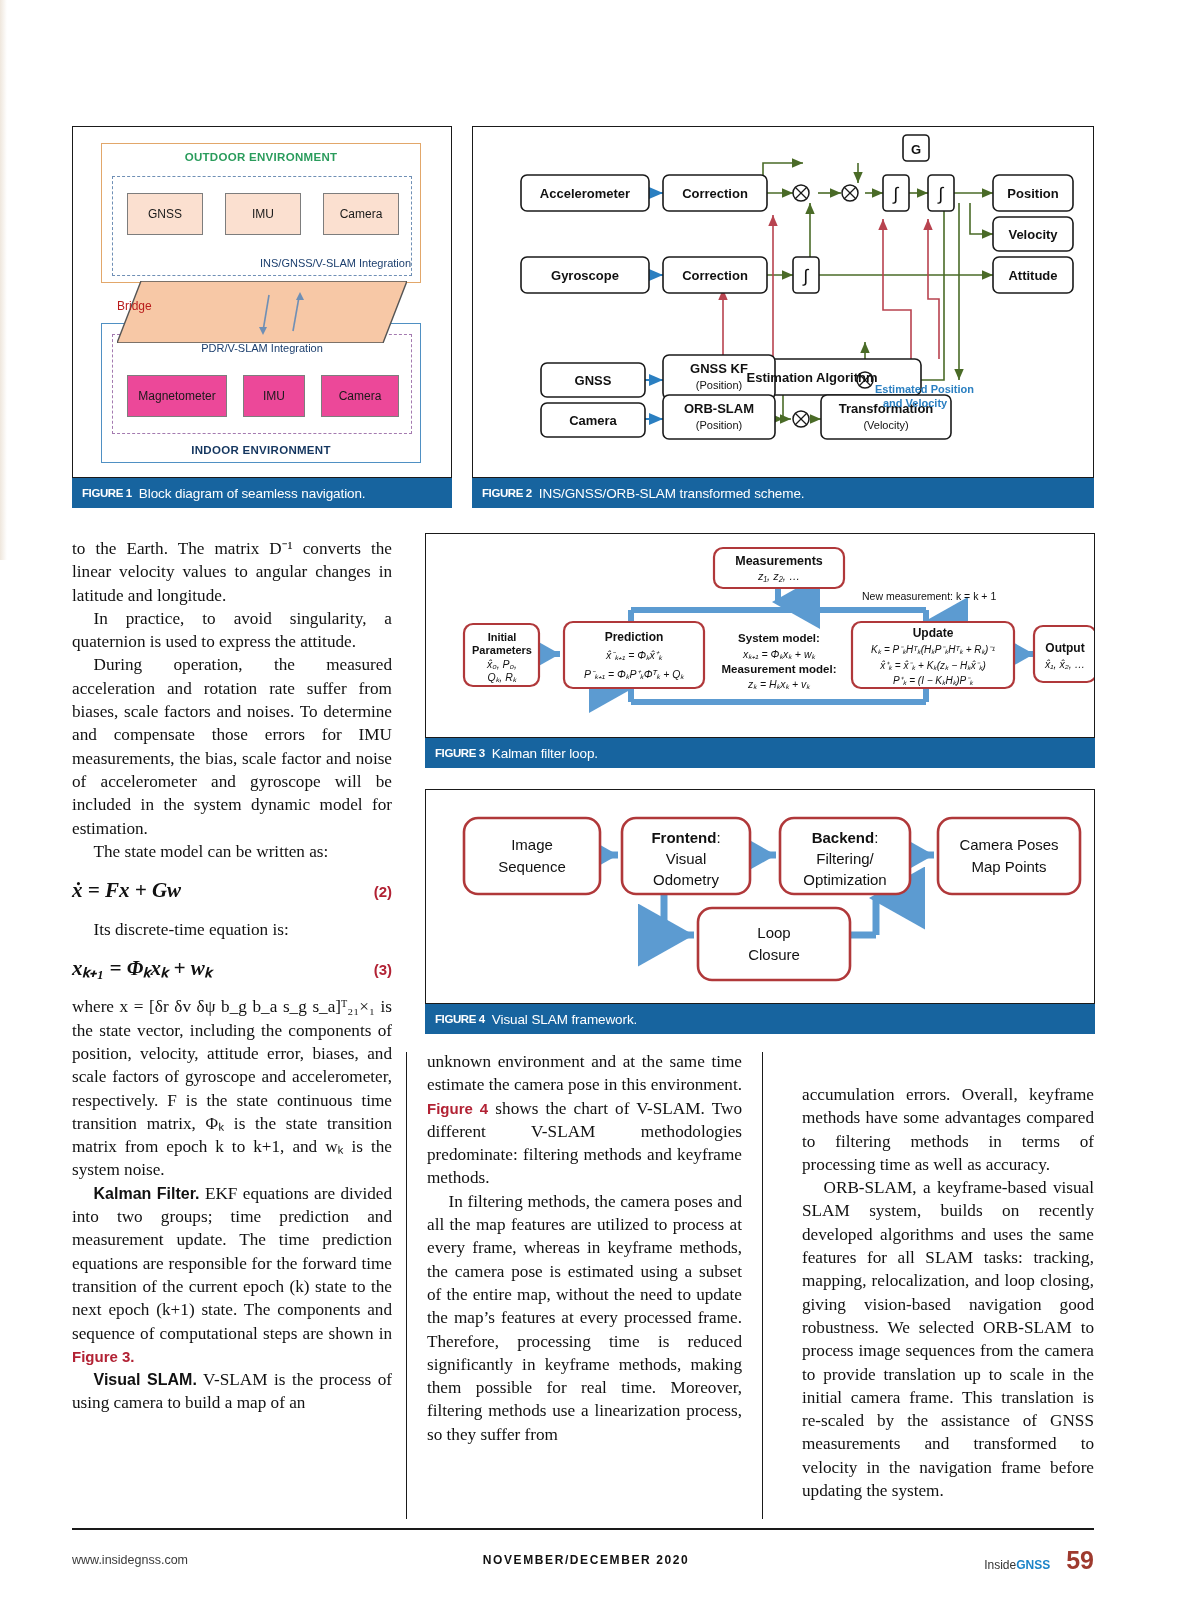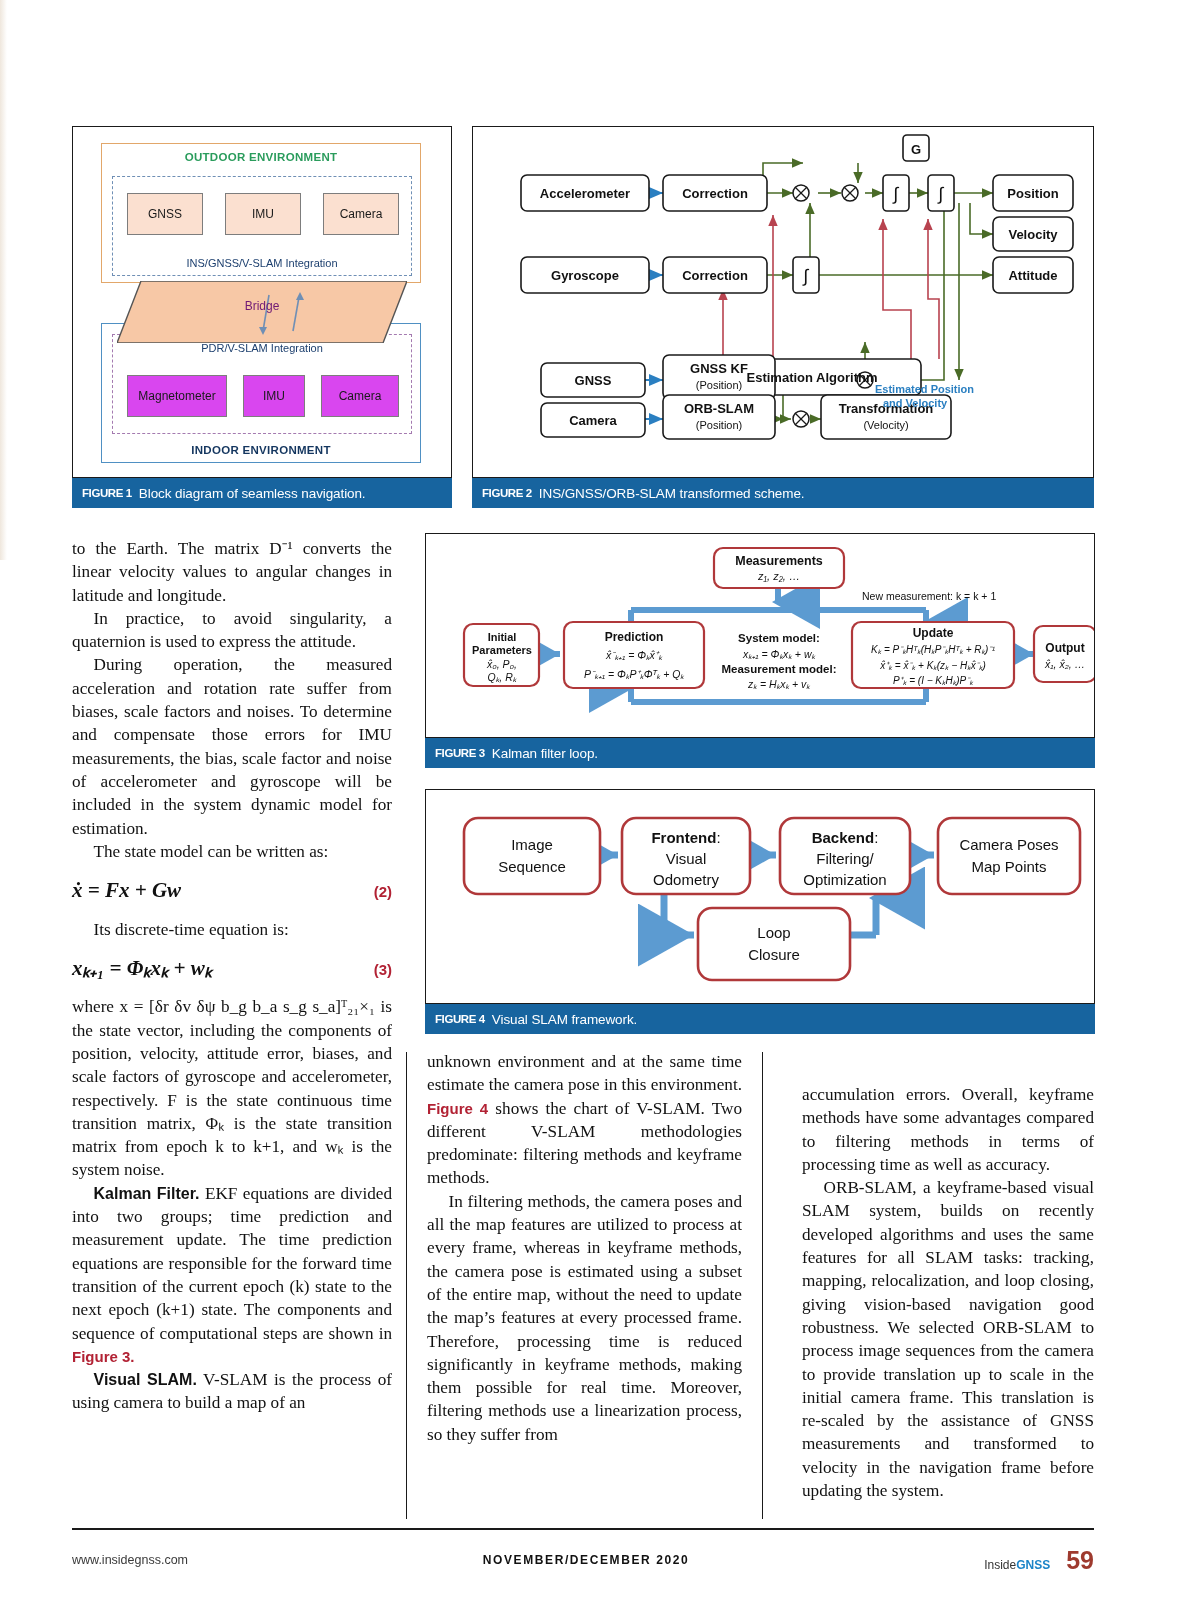--- a/index.html
+++ b/index.html
@@ -31,39 +31,39 @@
   
   #fig1 { left:72px; top:126px; width:380px; }
   #fig1 .fig-body { height:352px; }
   .f1-outer { position:absolute; left:28px; top:16px; width:320px; height:140px;
               border:1.5px solid #e2a76a; }
   .f1-inner { position:absolute; left:10px; top:32px; width:300px; height:100px;
               border:1.6px dashed #6f8fb5; }
   .f1-title { position:absolute; width:100%; top:7px; text-align:center;
               font-family:"Liberation Sans", sans-serif; font-weight:bold; font-size:11.5px;
               color:#2a9c5c; letter-spacing:.3px; }
-  .f1-sub { position:absolute; width:100%; bottom:6px; text-align:center;
+  .f1-sub { position:absolute; width:100%; bottom:6px; text-align:right;
             font-family:"Liberation Sans", sans-serif; font-size:11px; color:#1c3f6e; }
   .f1-box { position:absolute; top:16px; height:42px; border:1px solid #7d7d7d;
             display:flex; align-items:center; justify-content:center;
             font-family:"Liberation Sans", sans-serif; font-size:12px; color:#1a1a1a; }
   .f1-box.o { background:#fbe0d0; }
-  .f1-box.b { background:#d946ef; }
+  .f1-box.b { background:#ec4899; }
   .f1-outer2 { position:absolute; left:28px; top:196px; width:320px; height:140px;
                border:1.5px solid #4f90c3; }
   .f1-inner2 { position:absolute; left:10px; top:10px; width:300px; height:100px;
                border:1.6px dashed #a47ab0; }
   .f1-title2 { position:absolute; width:100%; bottom:6px; text-align:center;
                font-family:"Liberation Sans", sans-serif; font-weight:bold; font-size:11.5px;
                color:#14365f; letter-spacing:.3px; }
   .f1-sub2 { position:absolute; width:100%; top:7px; text-align:center;
              font-family:"Liberation Sans", sans-serif; font-size:11px; color:#1c3f6e; }
   .f1-bridge { position:absolute; left:44px; top:154px; width:290px; height:62px; }
-  .f1-bridge-lbl { position:absolute; left:44px; top:172px; width:290px; text-align:center;
-                   font-family:"Liberation Sans", sans-serif; font-size:12px; color:#701a75; }
+  .f1-bridge-lbl { position:absolute; left:44px; top:172px; width:290px; text-align:left;
+                   font-family:"Liberation Sans", sans-serif; font-size:12px; color:#b91c1c; }
 
   
   #fig2 { left:472px; top:126px; width:622px; }
   #fig2 .fig-body { height:352px; }
 
   
   #fig3 { left:425px; top:533px; width:670px; }
   #fig3 .fig-body { height:205px; }
 
   

